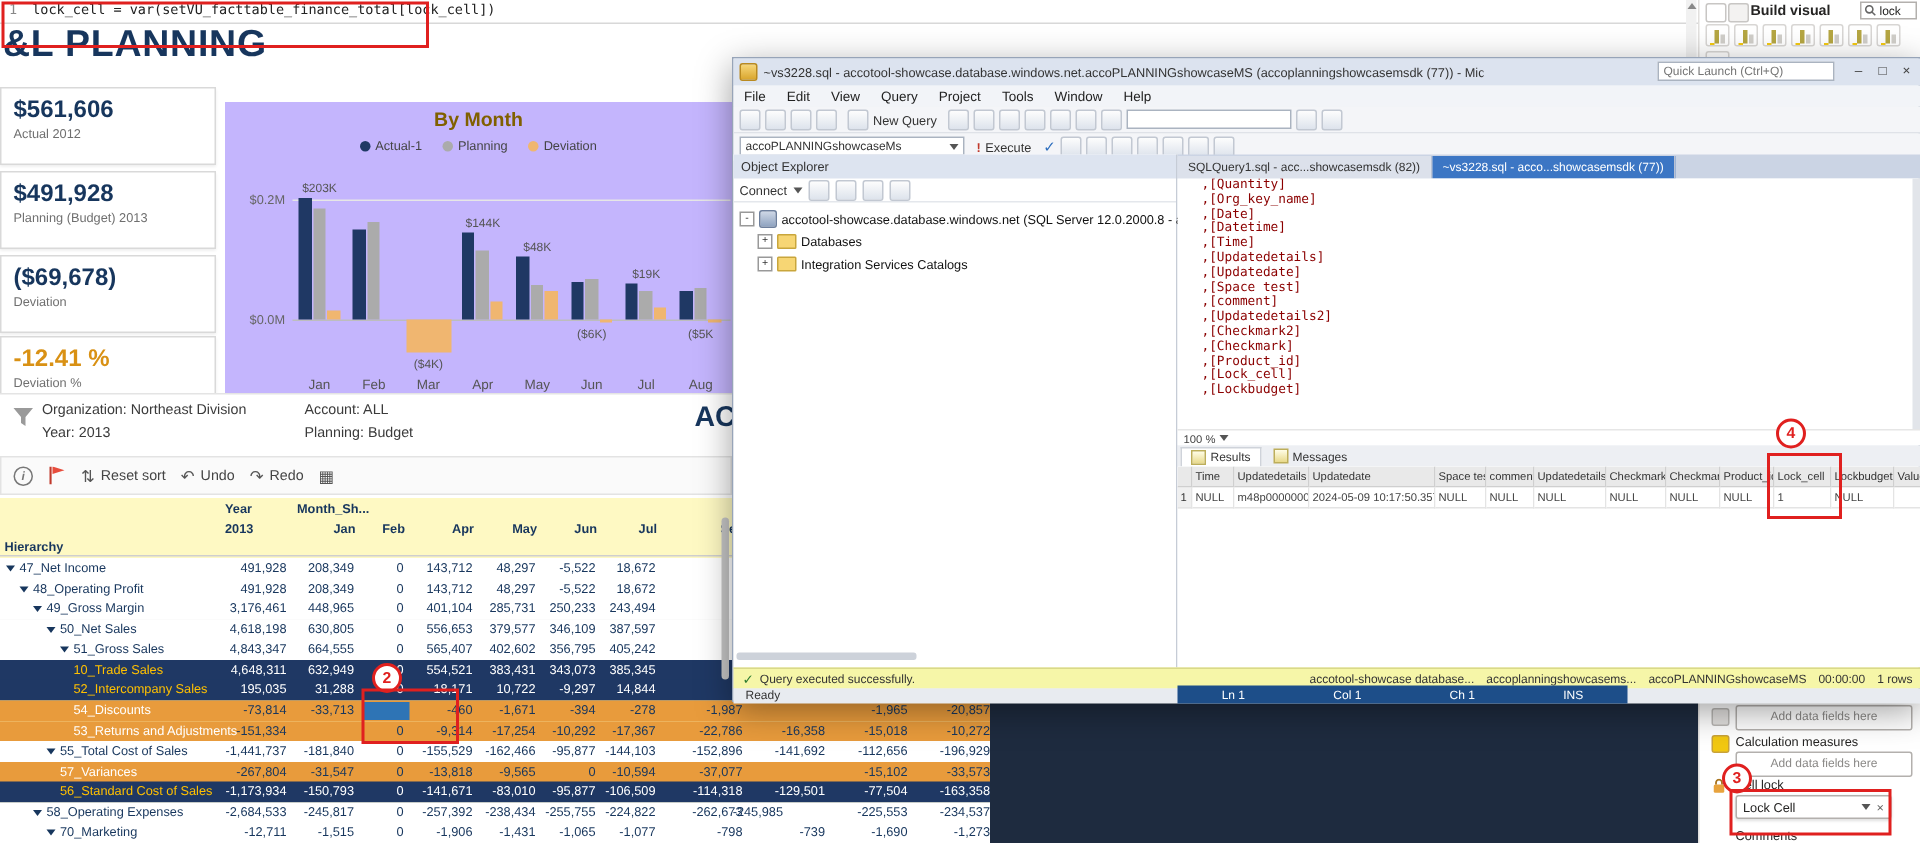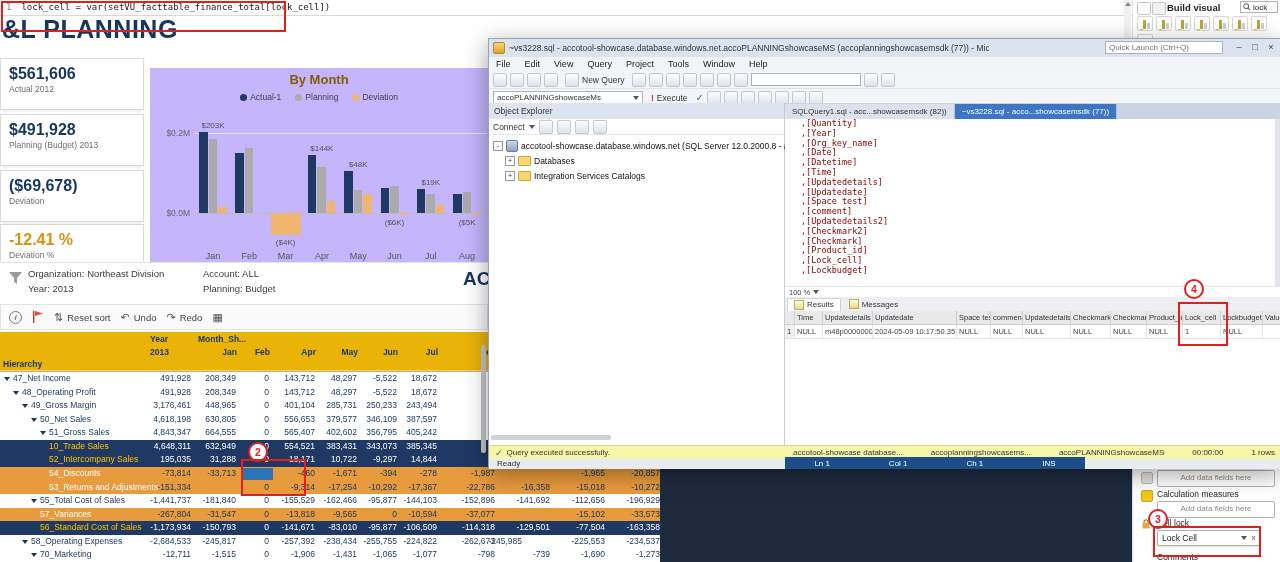--- a/index.html
+++ b/index.html
@@ -27,21 +27,21 @@
   .mlabel{position:absolute;font-size:9px;color:#555;transform:translateX(-50%);}
   #filter-bar{left:0;top:262px;width:488px;height:40px;background:#fff;border-top:1px solid #e4e4e4;font-size:9.5px;color:#3b3b3b;}
   #clipped-ac{left:463px;top:268px;font-size:19px;font-weight:bold;color:#17365D;}
   #pbi-toolbar{left:0;top:304px;width:488px;height:26px;background:#fafafa;border:1px solid #e3e3e3;
                display:flex;align-items:center;gap:10px;padding-left:8px;box-sizing:border-box;font-size:9.5px;color:#444;}
   .tbtn{display:flex;align-items:center;gap:4px;cursor:default;}
   .glyph{font-size:11px;color:#555;}
   .info-circ{width:11px;height:11px;border:1.2px solid #777;border-radius:50%;font-size:8px;color:#777;
              display:flex;align-items:center;justify-content:center;font-style:italic;font-weight:bold;}
   
-  #pbi-table{left:0;top:332px;width:665px;height:230px;background:#eab308;font-size:8.5px;}
+  #pbi-table{left:0;top:332px;width:665px;height:230px;background:#fef9c3;font-size:8.5px;}
   .thead-txt{position:absolute;font-weight:bold;color:#17365D;}
   .mcol{position:absolute;font-weight:bold;color:#17365D;text-align:right;}
   .trow{position:absolute;left:0;width:665px;height:14px;}
   .row-normal{color:#17365D;border-bottom:1px solid #efefef;background:#fff;}
   .row-navy{background:#1F3864;color:#fff;}
   .row-orange{background:#E89B3C;color:#17365D;}
   .rlabel{position:absolute;top:0;line-height:13.5px;white-space:nowrap;}
   .row-navy .rlabel{color:#FFC000;}
   .row-orange .rlabel{color:#fff;}
   .cell{position:absolute;top:0;text-align:right;line-height:13.5px;}
@@ -87,21 +87,21 @@
   .rtab.active{background:#fff;border:1px solid #cfd3da;border-bottom:none;}
   .rtab-ic{width:8px;height:8px;background:linear-gradient(#fffde7,#e8d98a);border:1px solid #bdae5a;}
   #results-grid{left:296px;top:272px;width:496px;height:134px;background:#fff;overflow:hidden;}
   .gh{position:absolute;top:0;height:14px;background:#E9E9E9;border-right:1px solid #cfcfcf;border-bottom:1px solid #cfcfcf;
       font-size:7.5px;color:#333;line-height:14px;padding-left:2px;box-sizing:border-box;white-space:nowrap;overflow:hidden;}
   .gc{position:absolute;top:14px;height:14px;background:#fff;border-right:1px solid #e4e4e4;border-bottom:1px solid #e4e4e4;
       font-size:7.5px;color:#444;line-height:14px;padding-left:2px;box-sizing:border-box;white-space:nowrap;overflow:hidden;}
   .gc.rownum{background:#F0F0F0;color:#333;}
   #status-yellow{left:0;top:406px;width:792px;height:14px;background:#F6F6A8;border-top:1px solid #d9d98a;
                  display:flex;align-items:center;font-size:8px;color:#333;padding:0 6px;box-sizing:border-box;}
-  #status-yellow .right{margin-left:auto;display:flex;gap:28px;}
+  #status-yellow .right{margin-left:auto;display:flex;gap:8px;}
   #ssms-bottom{left:0;top:420px;width:792px;height:10px;background:#E8EBF0;font-size:8px;color:#333;}
   #ready-lbl{position:absolute;left:8px;top:-1px;line-height:11px;}
   #caret-bar{position:absolute;left:296px;top:-2px;width:300px;height:12px;background:#1D4E89;color:#fff;
              display:flex;align-items:center;justify-content:space-around;font-size:8px;}
   .chk{color:#2e7d32;font-size:9px;margin-right:4px;}
   
   #build-pane{left:1132px;top:0;width:148px;height:38px;background:#fff;border-left:1px solid #e1dfdd;box-sizing:border-box;}
   #build-title{position:absolute;left:34px;top:2px;font-size:9.5px;font-weight:bold;color:#252423;}
   #pbi-search{position:absolute;right:2px;top:1px;width:38px;height:12px;border:1px solid #b3b0ad;font-size:8px;color:#252423;
               display:flex;align-items:center;gap:2px;padding:0 2px;box-sizing:border-box;background:#fff;}
@@ -569,21 +569,20 @@
       </div>
       <div class="abs" style="left:2px;top:332px;width:120px;height:5px;background:#cdd2da;border-radius:2px"></div>
     </div>
 
     <div class="abs" id="editor-tabs">
       <span class="etab">SQLQuery1.sql - acc...showcasemsdk (82))</span>
       <span class="etab active">~vs3228.sql - acco...showcasemsdk (77))</span>
     </div>
     <div class="abs" id="code-area">
         <div class="codeline">,[Quantity]</div>
-        <div class="codeline">,[Year]</div>
         <div class="codeline">,[Org_key_name]</div>
         <div class="codeline">,[Date]</div>
         <div class="codeline">,[Datetime]</div>
         <div class="codeline">,[Time]</div>
         <div class="codeline">,[Updatedetails]</div>
         <div class="codeline">,[Updatedate]</div>
         <div class="codeline">,[Space test]</div>
         <div class="codeline">,[comment]</div>
         <div class="codeline">,[Updatedetails2]</div>
         <div class="codeline">,[Checkmark2]</div>

